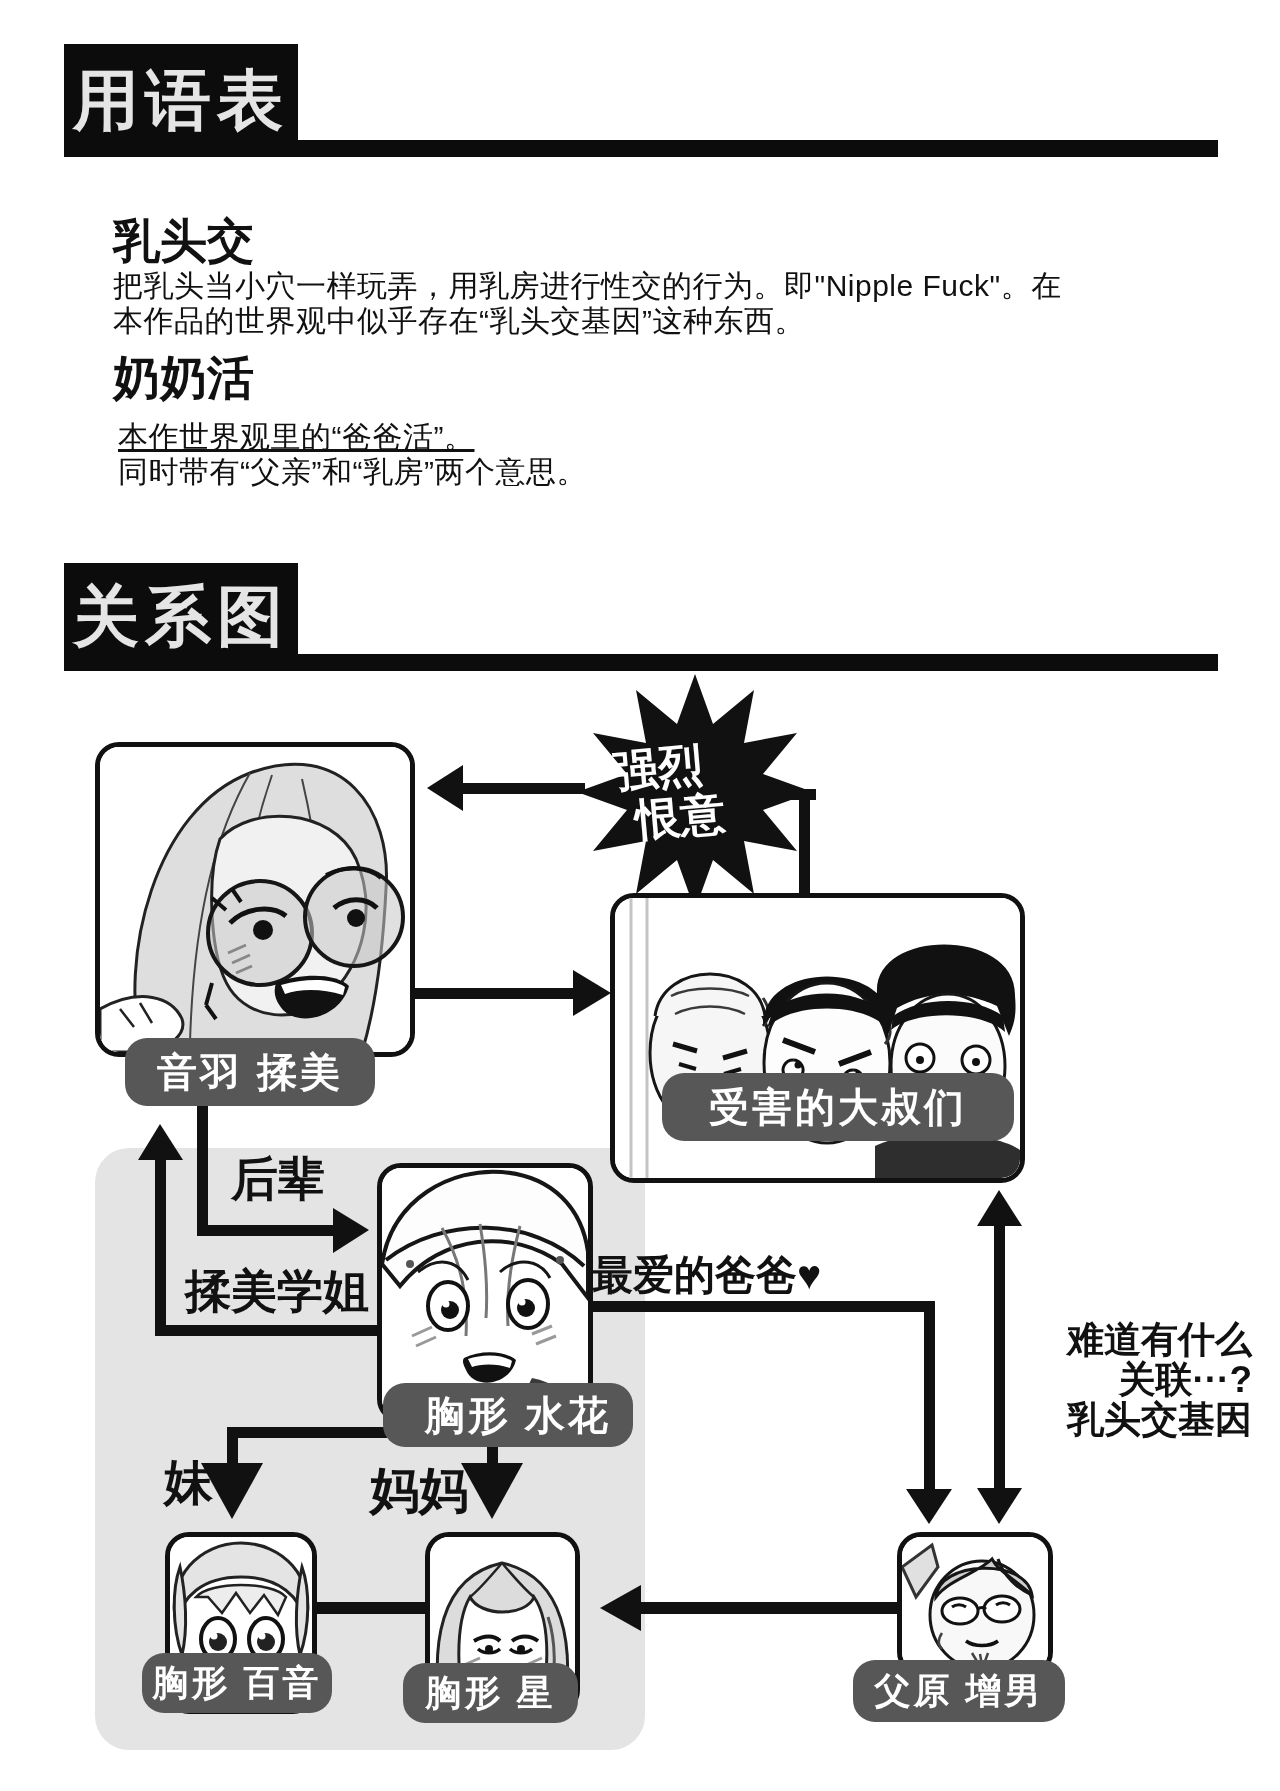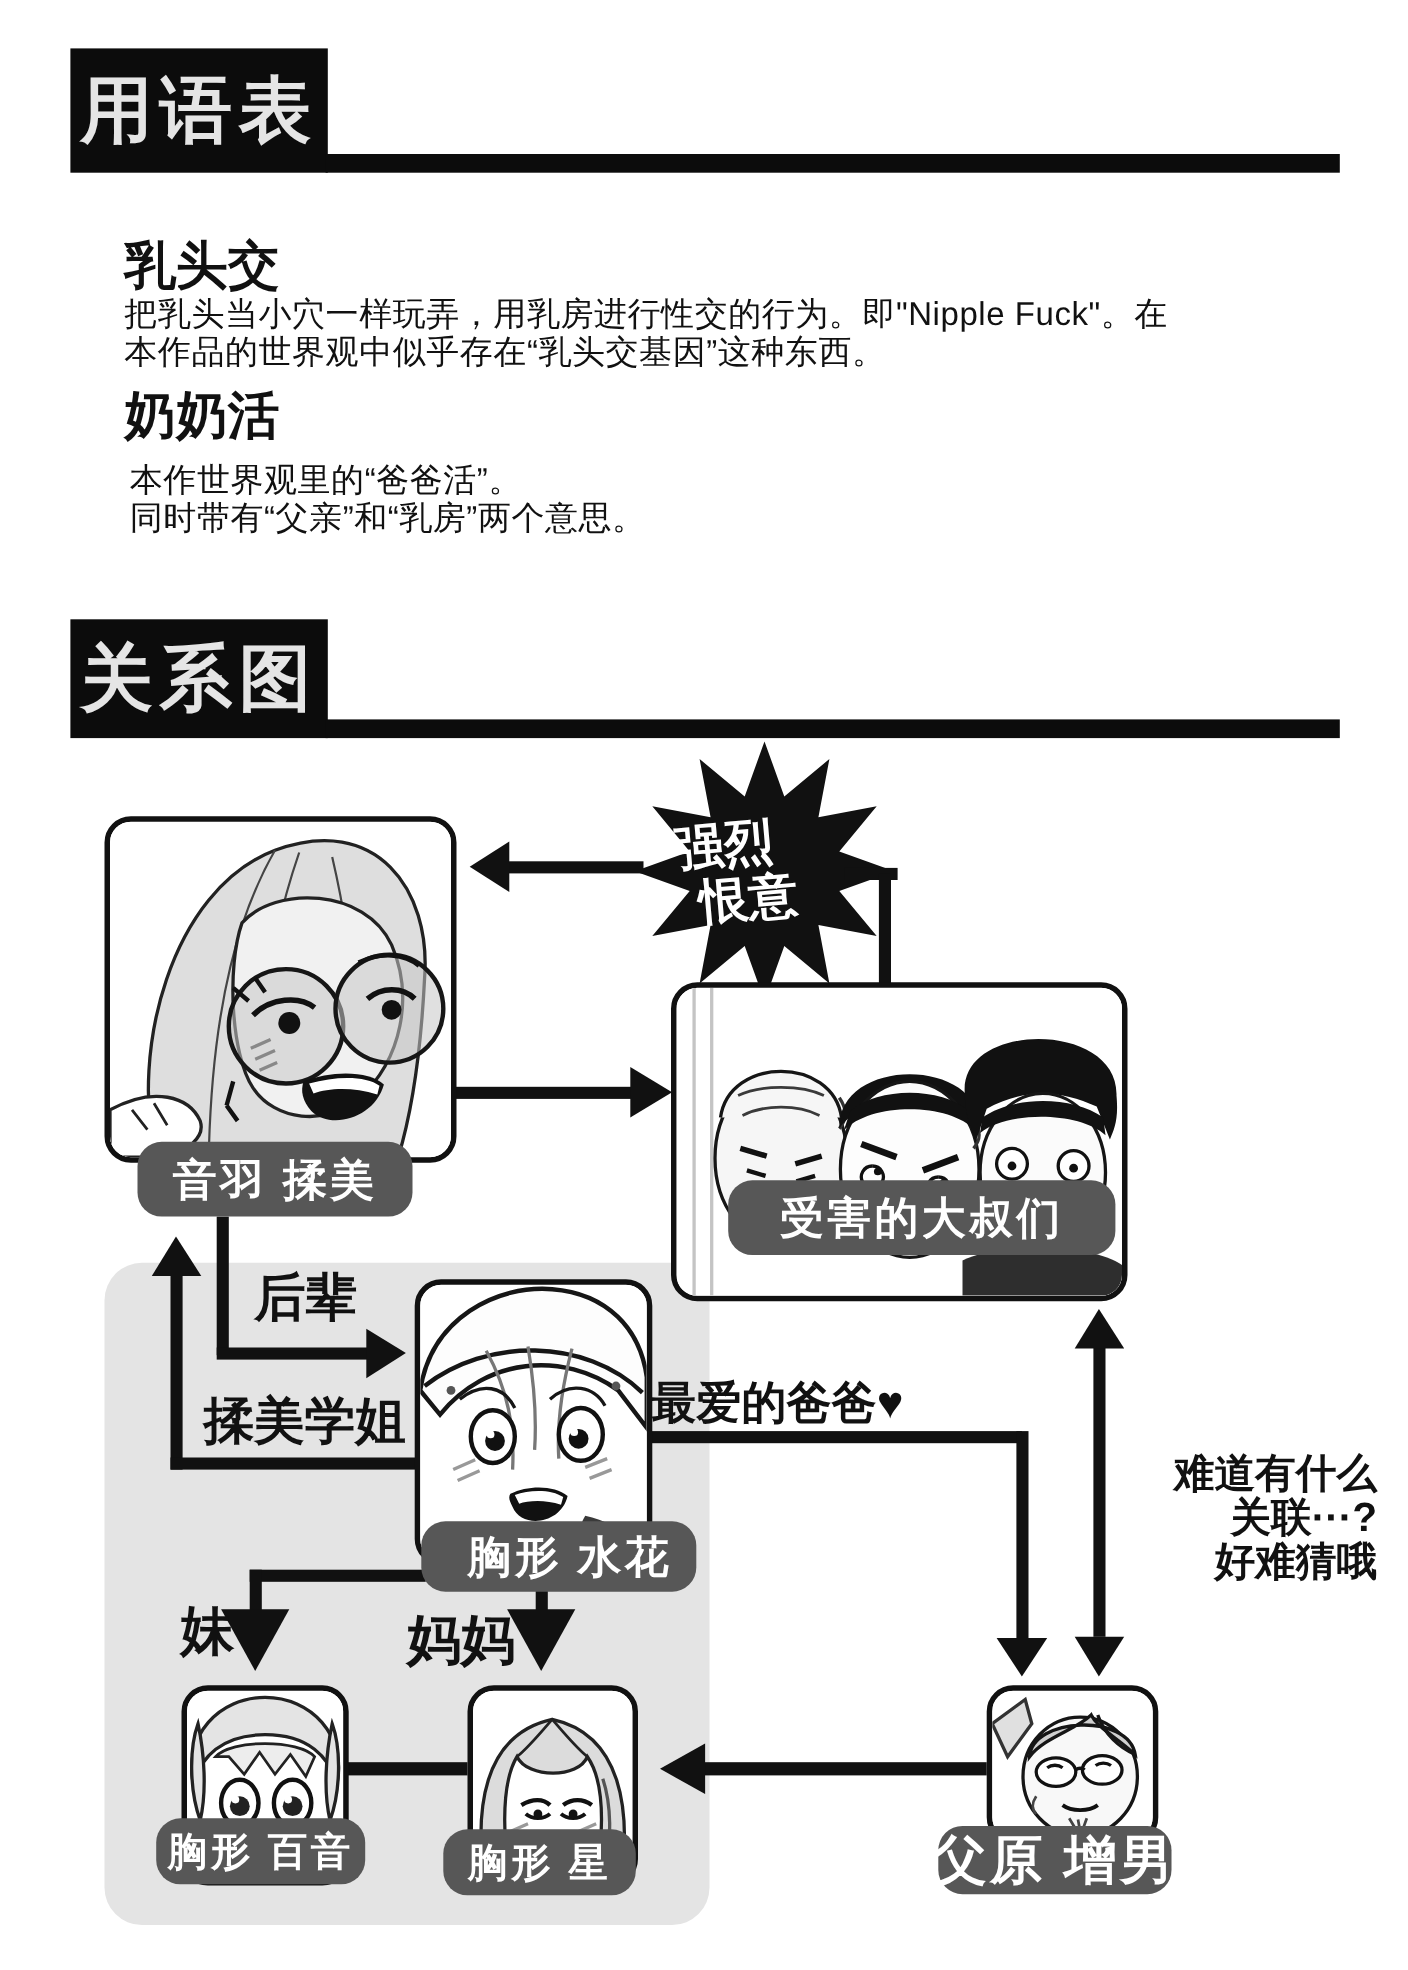--- a/index.html
+++ b/index.html
@@ -44,21 +44,21 @@
 <div class="page">
 
   <div class="abs hdr-box" style="left:64px;top:44px;width:234px;height:113px;">用语表</div>
   <div class="abs hdr-bar" style="left:296px;top:140px;width:922px;height:17px;"></div>
 
   <div class="abs term-h" style="left:113px;top:210px;">乳头交</div>
   <div class="abs term-p" style="left:113px;top:268px;">把乳头当小穴一样玩弄，用乳房进行性交的行为。即"Nipple Fuck"。在</div>
   <div class="abs term-p" style="left:113px;top:303px;">本作品的世界观中似乎存在“乳头交基因”这种东西。</div>
 
   <div class="abs term-h" style="left:113px;top:347px;">奶奶活</div>
-  <div class="abs term-p" style="left:118px;top:419px;">本作世界观里的“爸爸活”。</div>
+  <div class="abs term-p" style="left:118px;top:419px;text-decoration:underline;">本作世界观里的“爸爸活”。</div>
   <div class="abs term-p" style="left:118px;top:454px;">同时带有“父亲”和“乳房”两个意思。</div>
 
   <div class="abs hdr-box" style="left:64px;top:563px;width:234px;height:108px;">关系图</div>
   <div class="abs hdr-bar" style="left:296px;top:654px;width:922px;height:17px;"></div>
 
   <div class="abs panel" style="left:95px;top:1148px;width:550px;height:602px;"></div>
 
   <svg class="abs overlay" style="left:0;top:0;" width="1280" height="1791" viewBox="0 0 1280 1791">
     <g fill="#111">
       <polygon points="695,674 713,724 754,690 744,743 797,733 763,774 813,792 763,810 797,851 744,841 754,894 713,860 695,910 677,860 636,894 646,841 593,851 627,810 577,792 627,774 593,733 646,743 636,690 677,724"></polygon>
@@ -252,28 +252,28 @@
       <path d="M70 116 l 6 10 M78 117 l 2 11 M86 116 l -4 11" stroke="#444" stroke-width="2.5"></path>
       <path d="M40 96 c -4 6, -4 12, 0 16" stroke="#444" stroke-width="2.5" fill="none"></path>
     </svg>
   </div>
 
   <div class="abs pill" style="left:125px;top:1038px;width:250px;height:68px;font-size:40px;">音羽 揉美</div>
   <div class="abs pill" style="left:662px;top:1073px;width:352px;height:68px;font-size:40px;">受害的大叔们</div>
   <div class="abs pill" style="left:383px;top:1383px;width:230px;height:64px;font-size:40px;padding-left:20px;">胸形 水花</div>
   <div class="abs pill" style="left:142px;top:1653px;width:190px;height:60px;font-size:36px;">胸形 百音</div>
   <div class="abs pill" style="left:403px;top:1663px;width:175px;height:60px;font-size:36px;">胸形 星</div>
-  <div class="abs pill" style="left:853px;top:1660px;width:212px;height:62px;font-size:48px;">父原 增男</div>
+  <div class="abs pill" style="left:853px;top:1660px;width:212px;height:62px;font-size:36px;">父原 增男</div>
 
   <div class="abs rel" style="left:231px;top:1148px;font-size:47px;">后辈</div>
   <div class="abs rel" style="left:185px;top:1261px;font-size:46px;">揉美学姐</div>
   <div class="abs rel" style="left:592px;top:1248px;font-size:41px;">最爱的爸爸♥</div>
   <div class="abs rel" style="left:164px;top:1450px;font-size:49px;">妹</div>
   <div class="abs rel" style="left:370px;top:1458px;font-size:49px;">妈妈</div>
 
 
   <div class="abs rel center" style="left:1012px;top:1320px;width:240px;font-size:37px;line-height:40px;">
     <div>难道有什么</div>
     <div>关联···?</div>
-    <div>好难猜哦</div>
+    <div>乳头交基因</div>
   </div>
 
 </div>
 
 </body></html>

